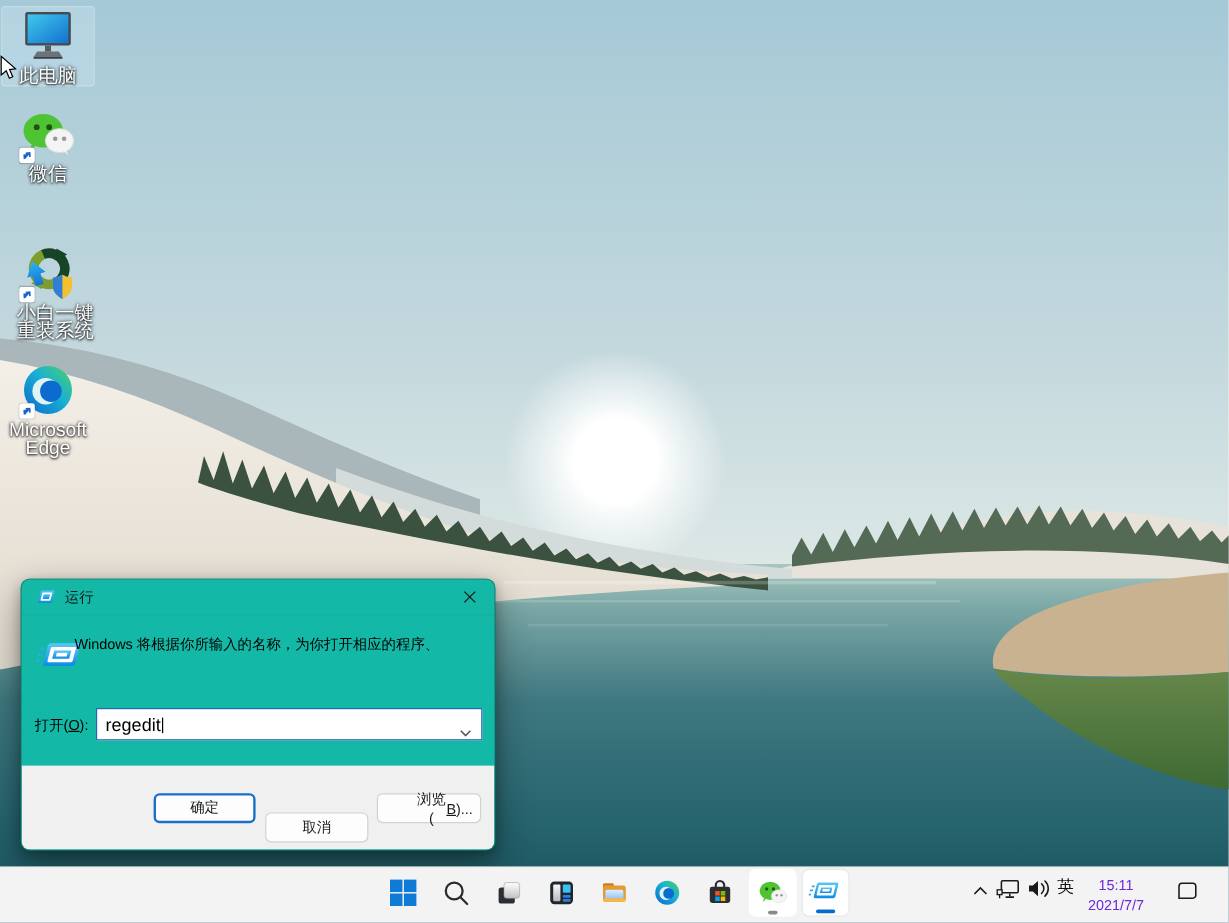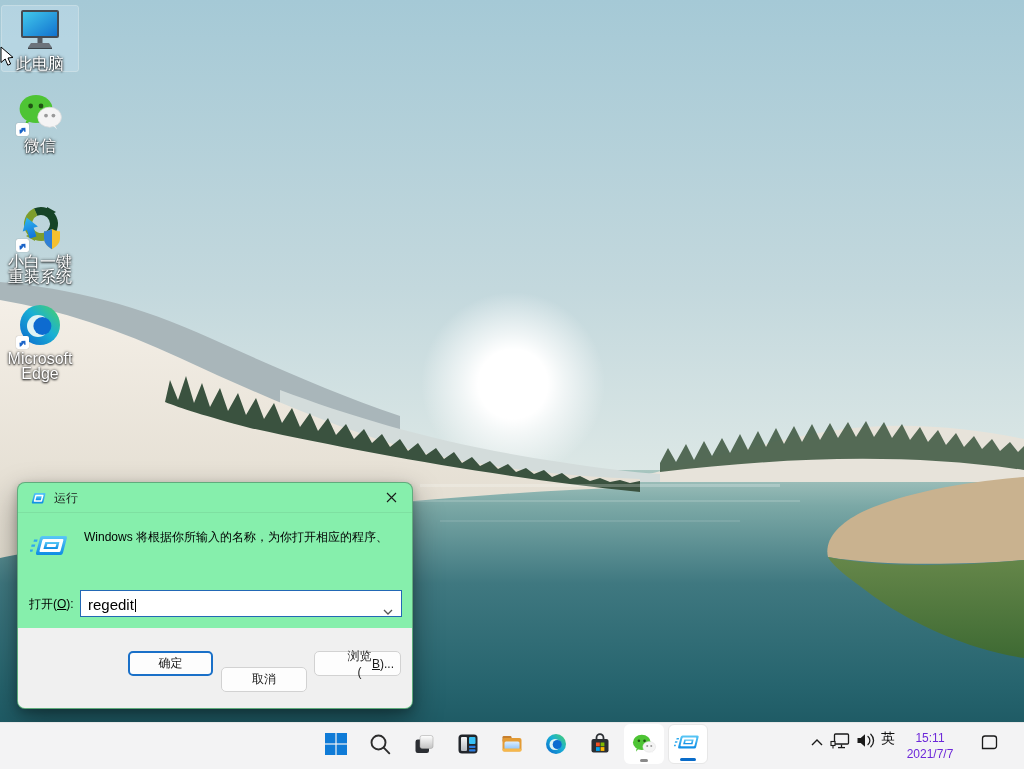--- a/index.html
+++ b/index.html
@@ -13,36 +13,36 @@
   
   .desk-icon{left:2px;width:76px;text-align:center;cursor:default;}
   .desk-icon .ic{display:block;margin:0 auto;position:relative;width:48px;height:48px;}
   .desk-icon .lbl{display:block;margin-top:2px;font-size:16px;line-height:15px;color:#fff;
       text-shadow:0 1px 2px rgba(0,0,0,.9),0 0 3px rgba(0,0,0,.8);word-break:break-word;}
   .desk-icon.selected{background:rgba(200,227,241,.42);outline:1px solid rgba(255,255,255,.35);border-radius:2px;}
   .shortcut-badge{position:absolute;left:0;bottom:0;width:13px;height:13px;background:#fff;
       border-radius:2px;box-shadow:0 0 1px rgba(0,0,0,.4);}
 
   
-  #run-dialog{left:17px;top:482px;width:396px;height:227px;background:#86efac;
+  #run-dialog{left:17px;top:482px;width:396px;height:227px;background:#14b8a6;
       border:1px solid rgba(0,0,0,.28);border-radius:8px;overflow:hidden;box-sizing:border-box;
       box-shadow:0 12px 30px rgba(0,0,0,.38),0 3px 9px rgba(0,0,0,.22);}
   .titlebar{position:absolute;left:0;top:0;right:0;height:29px;border-bottom:1px solid rgba(0,0,0,.06);}
   .titlebar .t-icon{position:absolute;left:13px;top:8px;}
   .titlebar .t-text{position:absolute;left:36px;top:7px;font-size:12px;color:#191919;}
   .close-btn{position:absolute;right:0;top:0;width:42px;height:29px;display:flex;align-items:center;justify-content:center;}
-  .dlg-desc{position:absolute;left:66px;top:46px;width:328px;font-size:12px;line-height:17.5px;color:#000;}
+  .dlg-desc{position:absolute;left:44px;top:46px;width:328px;font-size:12px;line-height:17.5px;color:#000;}
   .dlg-bigicon{position:absolute;left:12px;top:49px;}
   .open-label{position:absolute;left:11px;top:113px;font-size:12px;color:#000;}
   .combo{position:absolute;left:62px;top:107px;width:322px;height:27px;background:#fff;
       border:1px solid #2268b5;box-sizing:border-box;}
   .combo .val{position:absolute;left:7px;top:5px;font-size:15px;color:#000;}
   .caret{display:inline-block;width:1px;height:13px;background:#000;vertical-align:-2px;margin-left:1px;}
   .combo .chev{position:absolute;right:8px;top:10px;}
-  .dlg-footer{position:absolute;left:0;right:0;bottom:0;height:80px;background:#f0f0f0;}
+  .dlg-footer{position:absolute;left:0;right:0;bottom:0;height:70px;background:#f0f0f0;}
   .btn{position:absolute;top:23px;height:25px;background:#fdfdfd;border:1px solid #d2d2d2;
       border-radius:5px;font-size:12px;color:#1a1a1a;box-sizing:border-box;
       display:flex;align-items:center;justify-content:center;font-family:inherit;}
   .btn.default{border:2px solid #1a70c8;}
   .mnem{text-decoration:underline;}
 
   
   #taskbar{left:0;top:722px;width:1024px;height:47px;background:#f3f3f4;border-top:1px solid rgba(0,0,0,.05);box-sizing:border-box;}
   .tb-tile{position:absolute;top:1px;width:40px;height:40px;border-radius:6px;display:flex;align-items:center;justify-content:center;}
   .tb-tile.white-bg{background:#fff;}
@@ -140,21 +140,21 @@
     </svg>
     <span class="shortcut-badge">
       <svg width="13" height="13" viewBox="0 0 13 13">
           <path d="M3.5,9.5 L3.5,5.5 L5.5,5.5 L5.5,4 L9.5,4 L9.5,8 L8,8 L8,6.2 L4.9,9.3 Z" fill="#1b64c8" transform="rotate(-4 6 6)"></path>
         </svg>
     </span>
   </span>
   <span class="lbl">微信</span>
 </div>
 
-<div class="abs desk-icon" style="top:204px;">
+<div class="abs desk-icon" style="top:204px;text-align:right;">
   <span class="ic">
     <svg width="48" height="48" viewBox="0 0 48 48">
       <defs>
           <linearGradient id="xbArrow" x1="0" y1="1" x2="0" y2="0">
         <stop offset="0" stop-color="#1273d8"></stop>
             <stop offset="1" stop-color="#2fb6f0"></stop>
           </linearGradient>
         </defs>
       <circle cx="25" cy="20" r="13" fill="none" stroke="#164427" stroke-width="8" stroke-dasharray="41 41" transform="rotate(-115 25 20)"></circle>
       <circle cx="25" cy="20" r="13" fill="none" stroke="#7e9d2c" stroke-width="8" stroke-dasharray="41 41" transform="rotate(65 25 20)"></circle>

